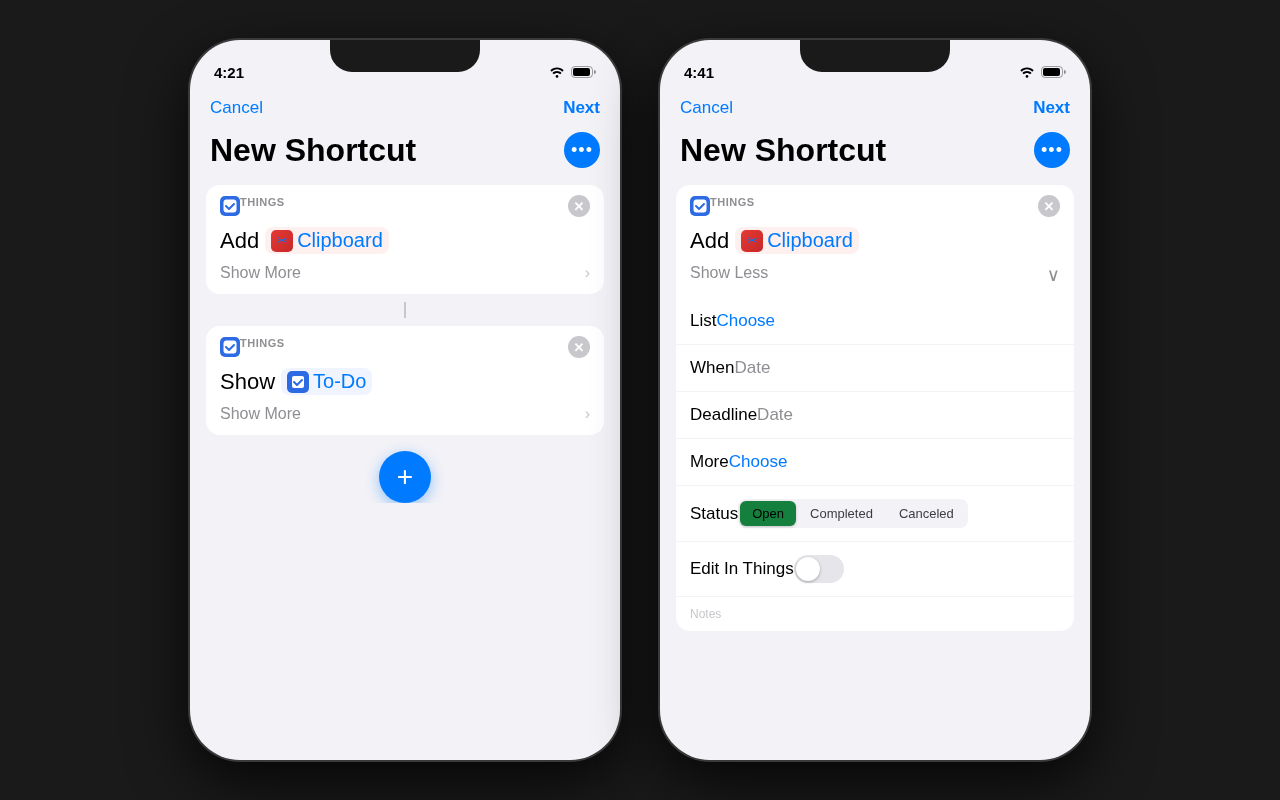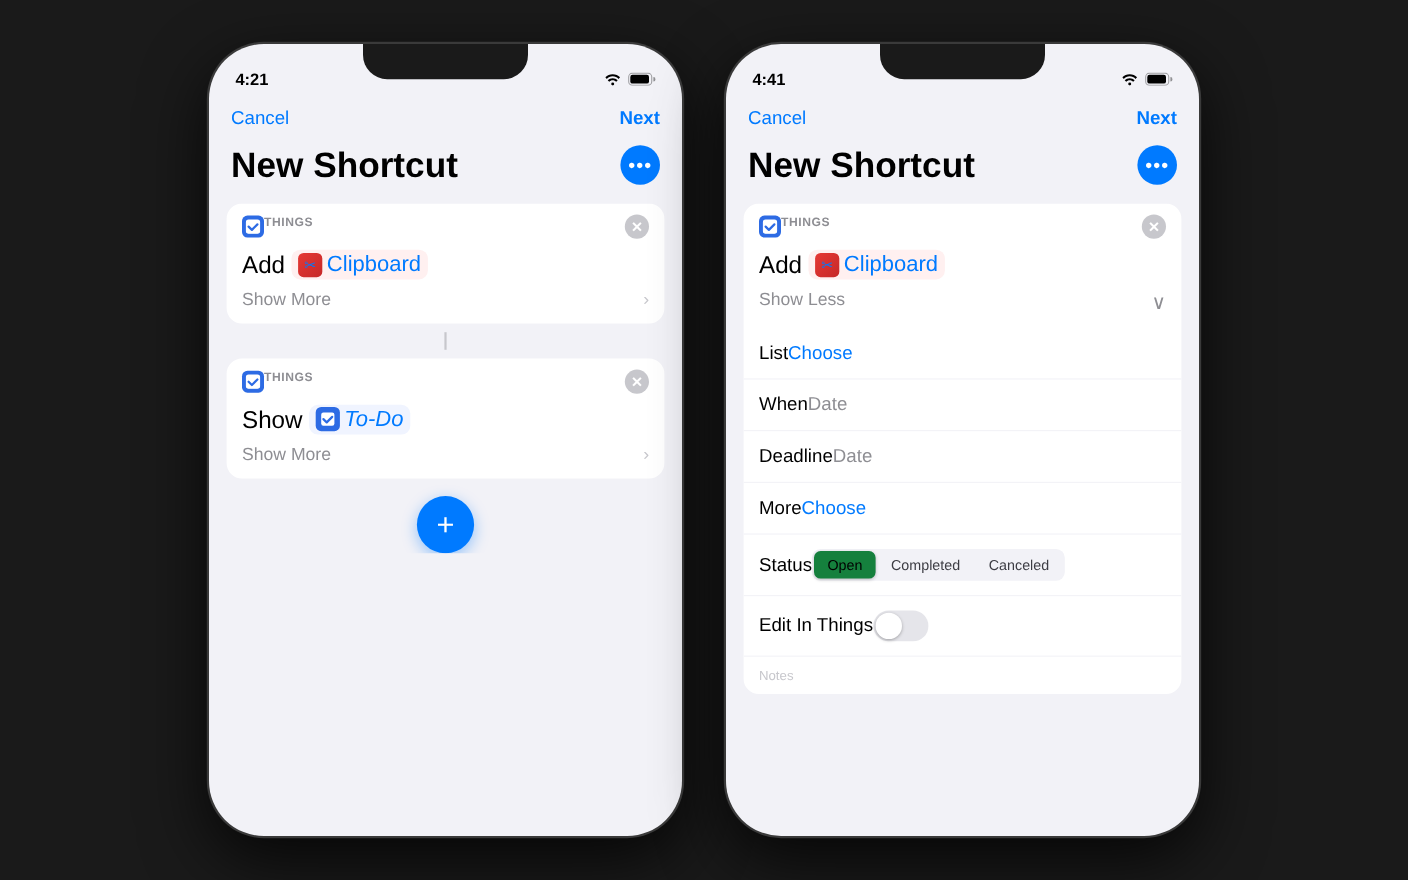--- a/index.html
+++ b/index.html
@@ -205,29 +205,28 @@
       background: linear-gradient(135deg, #e53935, #c62828);
       border-radius: 5px;
       display: flex;
       align-items: center;
       justify-content: center;
       font-size: 13px;
     }
 
     .todo-badge {
       display: inline-flex;
-      align-items: flex-start;
+      align-items: center;
       gap: 4px;
       background: #f0f4ff;
       border-radius: 8px;
       padding: 2px 6px;
       color: #007aff;
       font-size: 20px;
       font-weight: 500;
-      font-style: italic;
     }
 
     .todo-icon {
       width: 22px;
       height: 22px;
       background: #2d6be4;
       border-radius: 5px;
       display: flex;
       align-items: center;
       justify-content: center;

